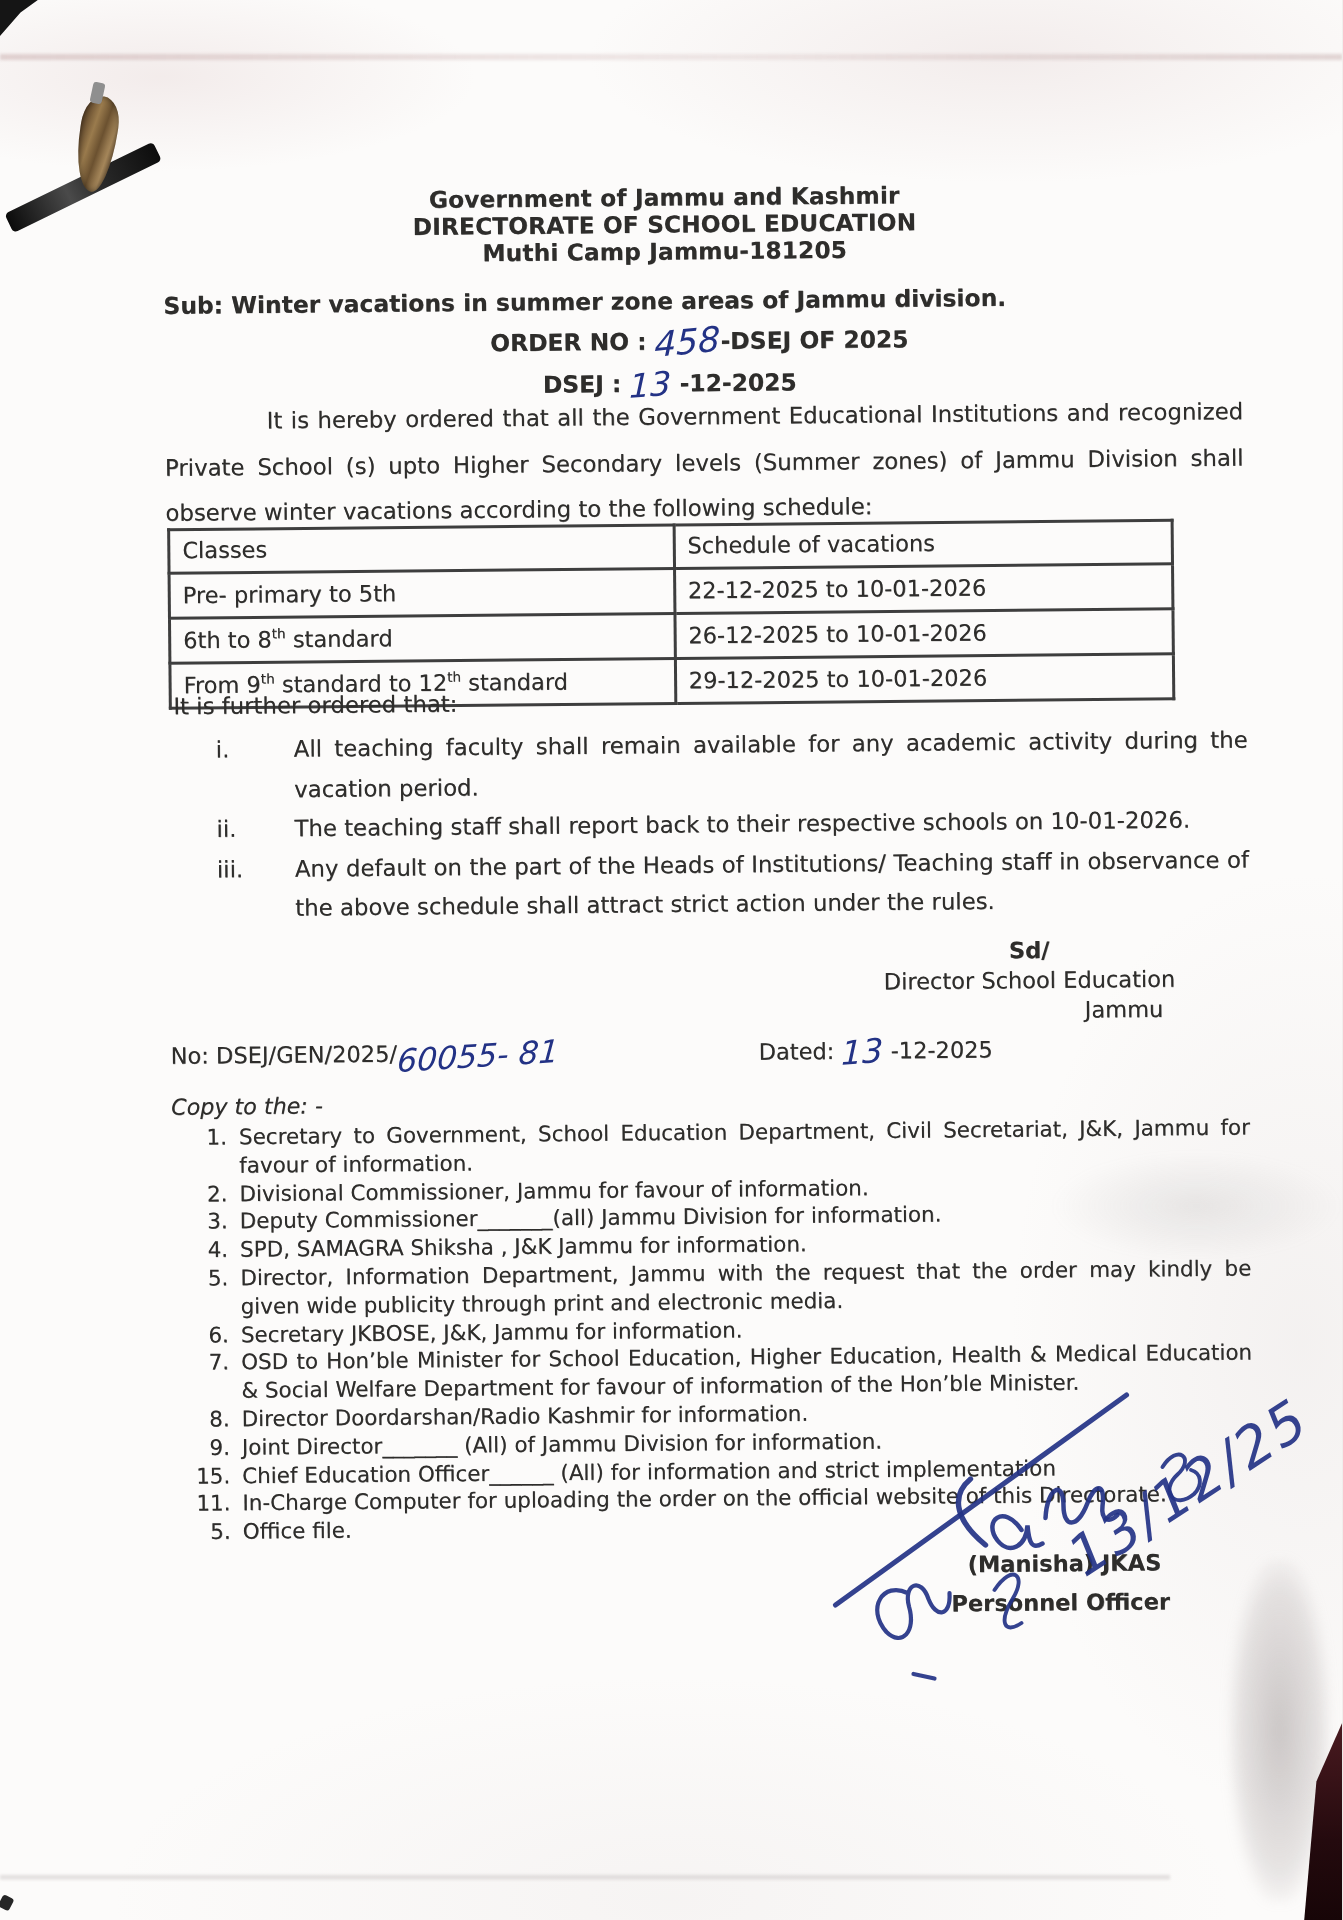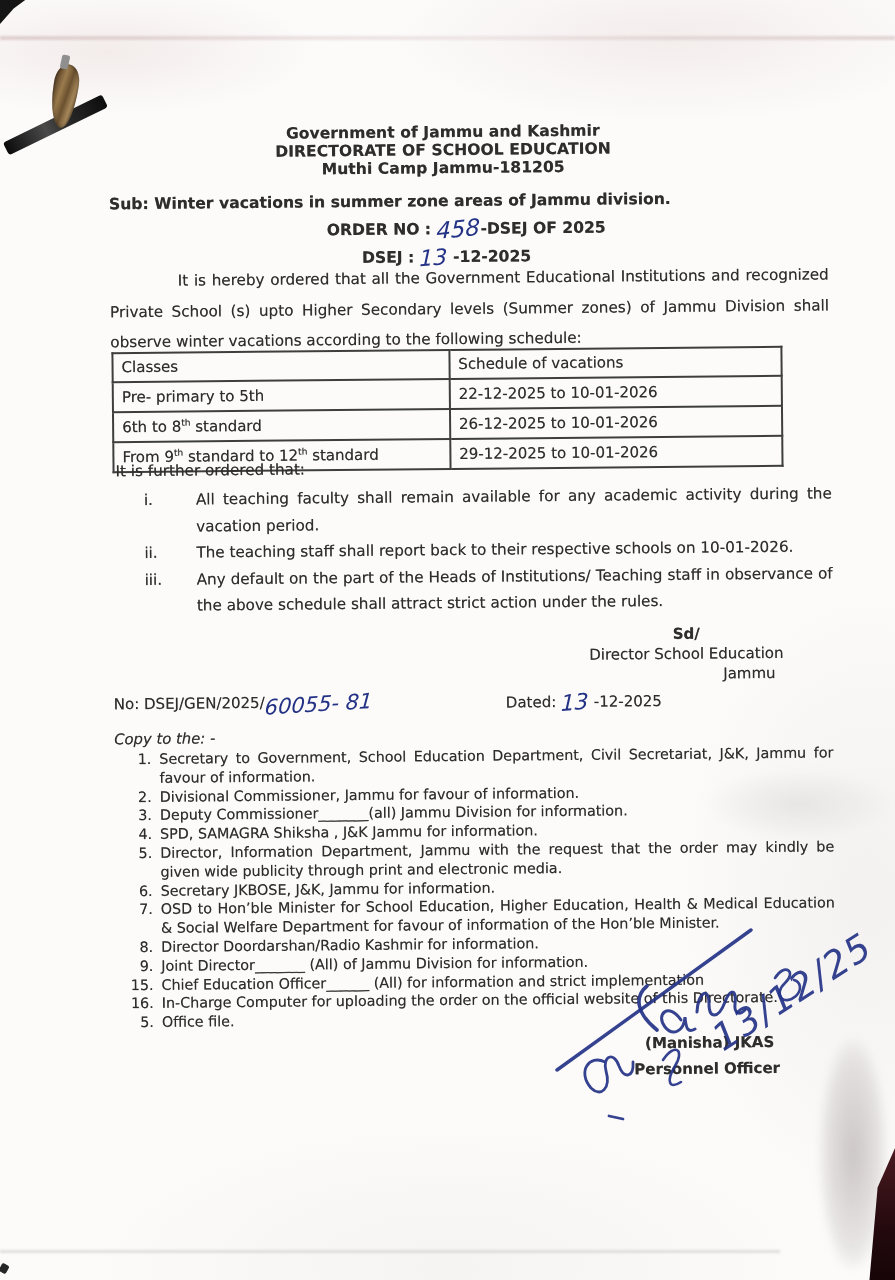--- a/index.html
+++ b/index.html
@@ -211,21 +211,21 @@
         </div>
         <div class="c-item">
           <div class="c-num">9.</div>
           <div class="c-text">Joint Director_______ (All) of Jammu Division for information.</div>
         </div>
         <div class="c-item">
           <div class="c-num">15.</div>
           <div class="c-text">Chief Education Officer______ (All) for information and strict implementation</div>
         </div>
         <div class="c-item">
-          <div class="c-num">16.</div>
+          <div class="c-num">11.</div>
           <div class="c-text">In-Charge Computer for uploading the order on the official website of this Directorate.</div>
         </div>
         <div class="c-item">
           <div class="c-num">5.</div>
           <div class="c-text">Office file.</div>
         </div>
       </div>
 
     <div class="abs manisha">(Manisha) JKAS</div>
     <div class="abs officer">Personnel Officer</div>

